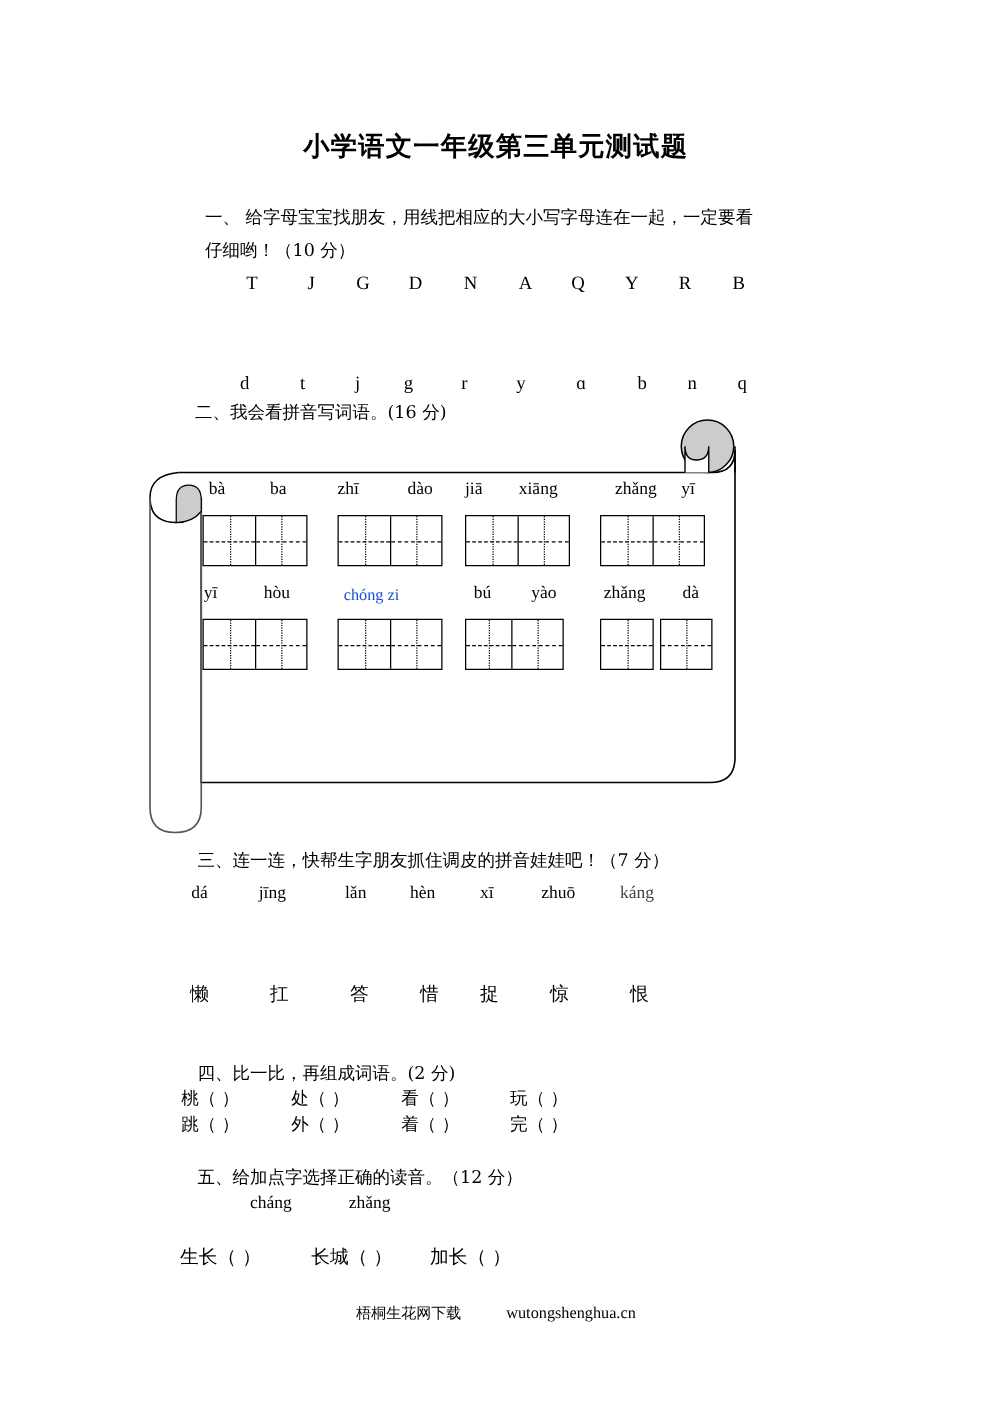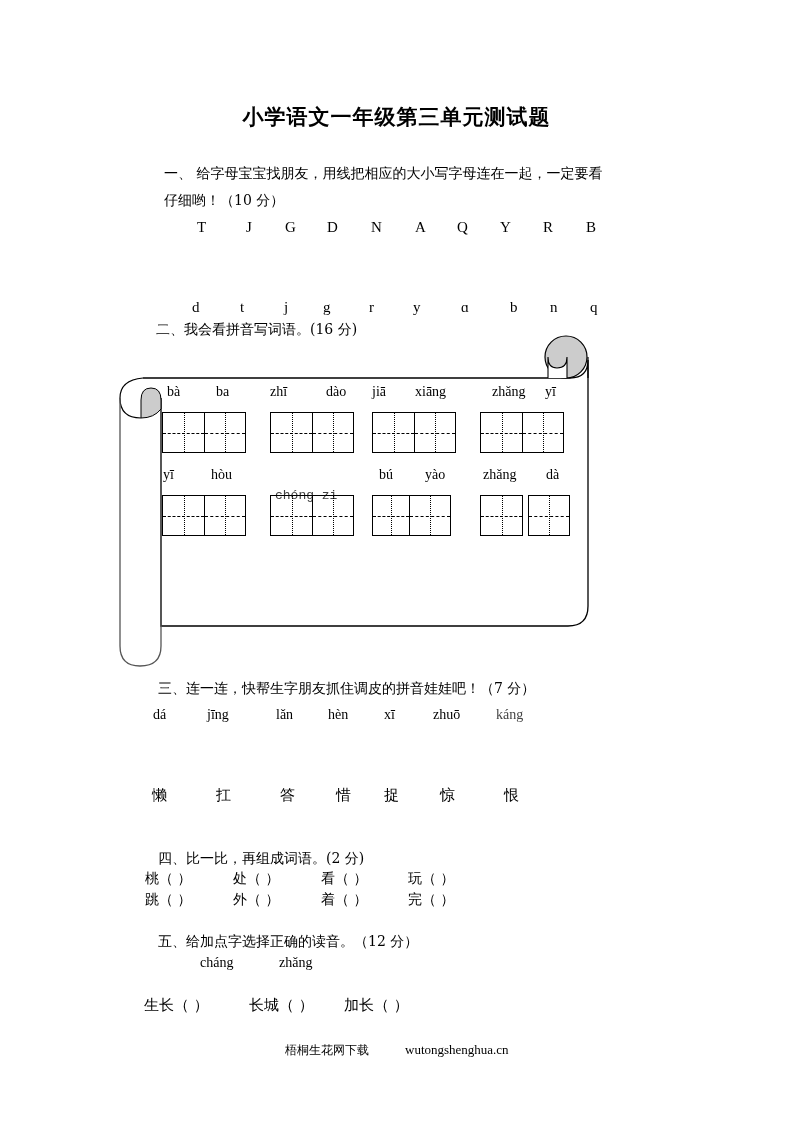--- a/index.html
+++ b/index.html
@@ -4,21 +4,21 @@
 <style>
   html, body { margin: 0; padding: 0; background: #ffffff; }
   body { width: 793px; height: 1122px; position: relative; overflow: hidden;
          font-family: "DejaVu Serif", "Liberation Serif", serif; color: #000; }
   .abs { position: absolute; white-space: nowrap; }
   .title { left: 0; width: 793px; top: 103px; text-align: center; font-size: 21px; font-weight: bold;
            font-family: "DejaVu Sans", "Liberation Sans", sans-serif; letter-spacing: 1px; }
   .q { font-size: 14px; }
   .letter { font-family: "Liberation Serif", serif; font-size: 15px; position: absolute; }
   .py { font-family: "Liberation Serif", serif; font-size: 14px; position: absolute; }
-  .py-mono { font-family: Liberation Mono, monospace; font-size: 13px; position: absolute; color:#404040;margin-top:20px; }
+  .py-mono { font-family: Liberation Serif, serif; font-size: 13px; position: absolute; color:#1d4ed8; }
   .hz { font-size: 15px; position: absolute; }
   svg.scroll { position: absolute; left: 0; top: 0; }
   .grid { position: absolute; height: 41px; border: 1.5px solid #000; box-sizing: border-box; display: flex; }
   .cell { width: 41px; height: 100%; position: relative; box-sizing: border-box; }
   .cell + .cell { border-left: 1.5px solid #000; }
   .cell::before { content: ""; position: absolute; left: 0; right: 0; top: 50%; border-top: 1px dashed #000; }
   .cell::after { content: ""; position: absolute; top: 0; bottom: 0; left: 50%; border-left: 1px dotted #000; }
   .footer { font-size: 12px; }
 </style>
 </head>

